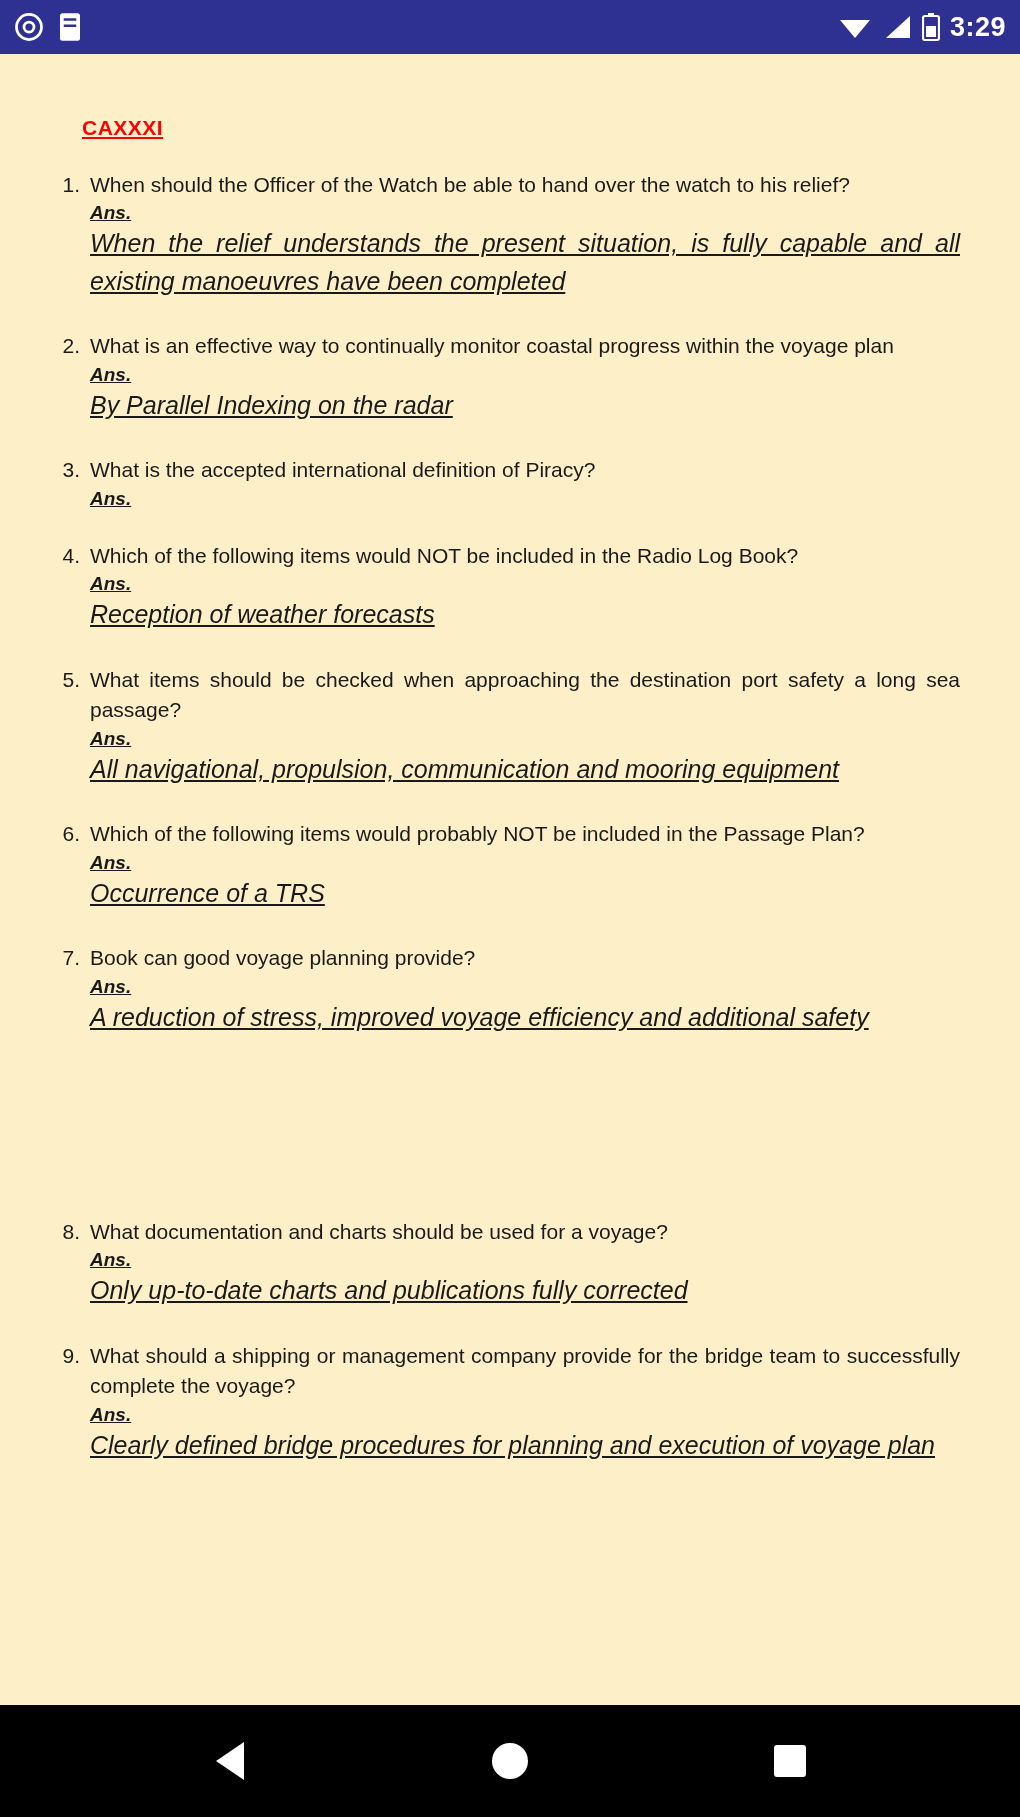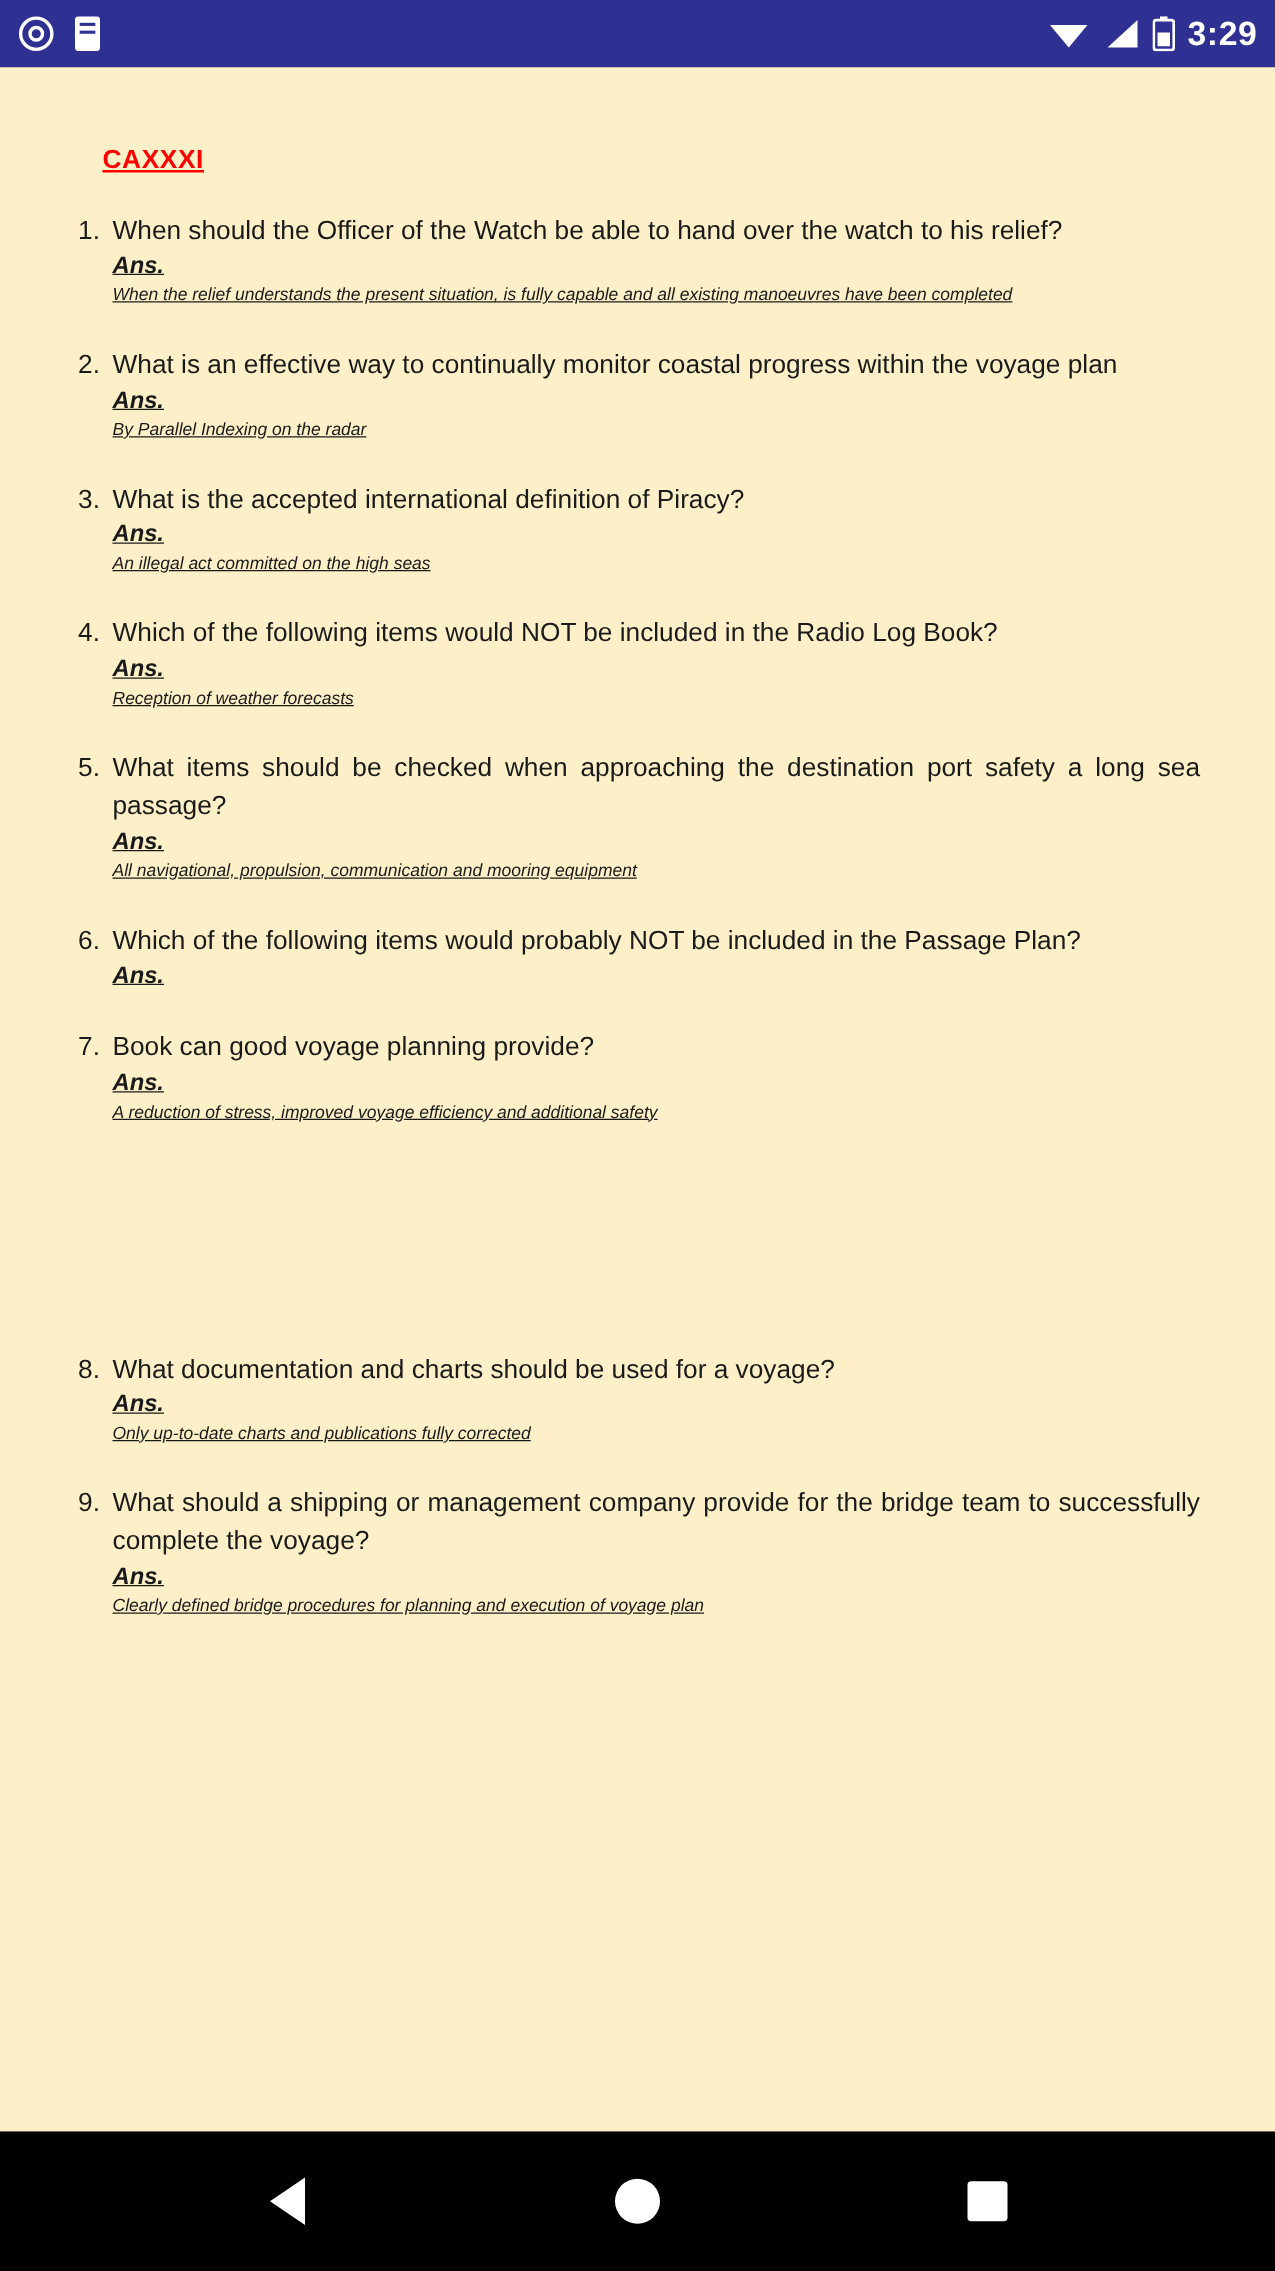--- a/index.html
+++ b/index.html
@@ -106,21 +106,21 @@
   }
   .qa-anslabel {
     font-size: 19px;
     font-style: italic;
     font-weight: 700;
     color: #1a1a1a;
     text-decoration: underline;
     margin: 2px 0 0 0;
   }
   .qa-answer {
-    font-size: 14px;
+    font-size: 25px;
     font-style: italic;
     color: #1a1a1a;
     text-decoration: underline;
     line-height: 1.5;
     text-align: justify;
     margin: 1px 0 0 0;
   }
   .page-gap {
     height: 150px;
   }
@@ -228,21 +228,20 @@
           <p class="qa-anslabel">Ans.</p>
           <p class="qa-answer">By Parallel Indexing on the radar</p>
         </div>
       </div>
 
       <div class="qa-item">
         <div class="qa-num">3.</div>
         <div class="qa-body">
           <p class="qa-question">What is the accepted international definition of Piracy?</p>
           <p class="qa-anslabel">Ans.</p>
-          <p class="qa-answer">An illegal act committed on the high seas</p>
         </div>
       </div>
 
       <div class="qa-item">
         <div class="qa-num">4.</div>
         <div class="qa-body">
           <p class="qa-question">Which of the following items would NOT be included in the Radio Log Book?</p>
           <p class="qa-anslabel">Ans.</p>
           <p class="qa-answer">Reception of weather forecasts</p>
         </div>
@@ -255,20 +254,21 @@
           <p class="qa-anslabel">Ans.</p>
           <p class="qa-answer">All navigational, propulsion, communication and mooring equipment</p>
         </div>
       </div>
 
       <div class="qa-item">
         <div class="qa-num">6.</div>
         <div class="qa-body">
           <p class="qa-question">Which of the following items would probably NOT be included in the Passage Plan?</p>
           <p class="qa-anslabel">Ans.</p>
+          <p class="qa-answer">Occurrence of a TRS</p>
         </div>
       </div>
 
       <div class="qa-item">
         <div class="qa-num">7.</div>
         <div class="qa-body">
           <p class="qa-question">Book can good voyage planning provide?</p>
           <p class="qa-anslabel">Ans.</p>
           <p class="qa-answer">A reduction of stress, improved voyage efficiency and additional safety</p>
         </div>

